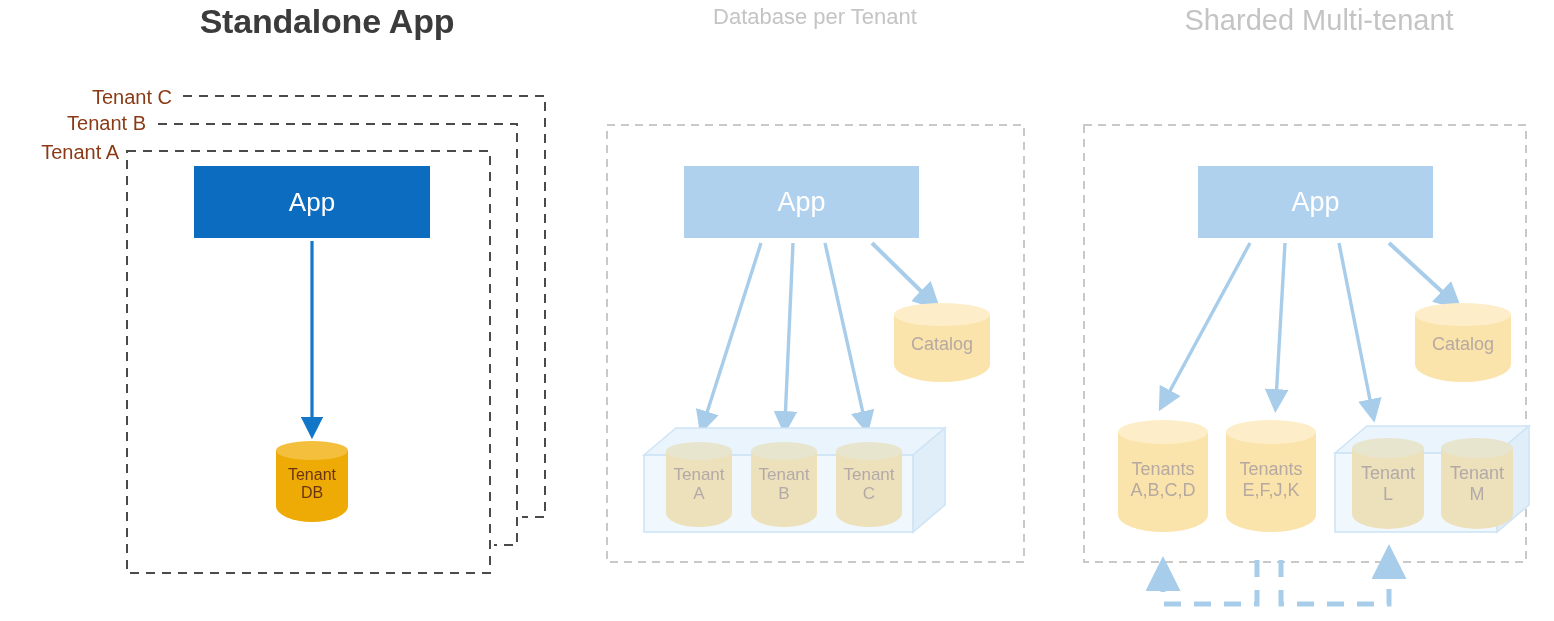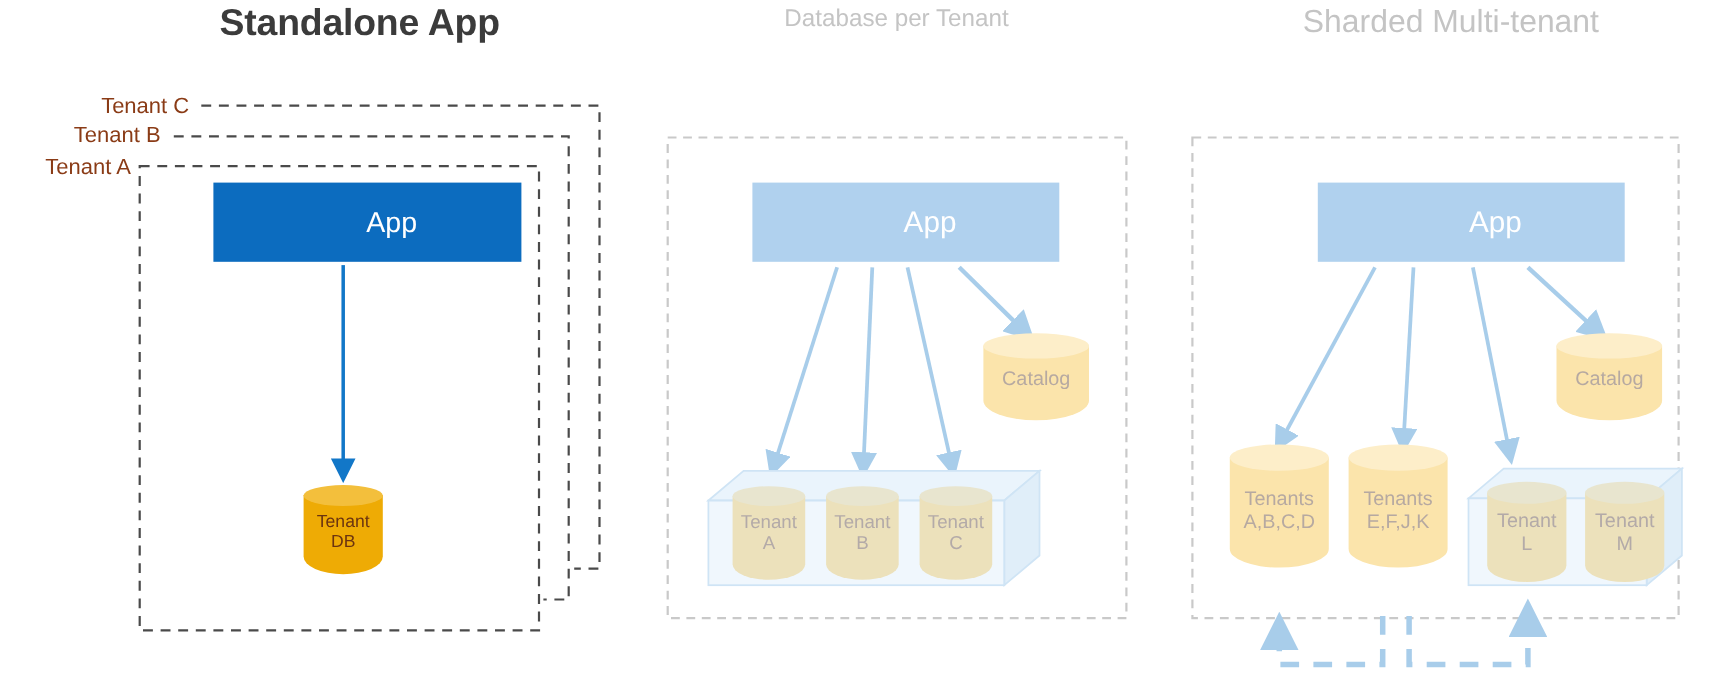--- a/index.html
+++ b/index.html
@@ -65,21 +65,20 @@
   }
 
   
   .app-box {
     position: absolute;
     display: flex;
     align-items: center;
     justify-content: center;
     color: #ffffff;
     font-size: 26px;
-    padding-left: 44px;
   }
   #app-box-standalone {
     left: 177px; top: 166px; width: 236px; height: 72px;
     background: #0c6cbf;
   }
   #app-box-dbpertenant {
     left: 667px; top: 166px; width: 235px; height: 72px;
     background: #b0d1ee;
     font-size: 27px;
   }
@@ -169,21 +168,21 @@
   #cyl-catalog-right { left: 1398px; top: 303px; width: 96px; height: 88px; }
   #cyl-catalog-right .body {
     top: 11px; height: 68px;
     border-radius: 0 0 48px 48px / 0 0 18px 18px;
   }
   #cyl-catalog-right .toplid { top: 0px; height: 23px; }
   #cyl-catalog-right .label { top: 31px; font-size: 18px; }
 
   
   #cyl-shard-1, #cyl-shard-2 {
-    width: 90px; height: 124px; top: 404px;
+    width: 90px; height: 124px; top: 420px;
   }
   #cyl-shard-1 { left: 1101px; }
   #cyl-shard-2 { left: 1209px; }
   #cyl-shard-1 .body, #cyl-shard-2 .body {
     top: 12px; height: 100px;
     border-radius: 0 0 45px 45px / 0 0 17px 17px;
   }
   #cyl-shard-1 .toplid, #cyl-shard-2 .toplid { top: 0px; height: 24px; }
   #cyl-shard-1 .label, #cyl-shard-2 .label { top: 39px; font-size: 18px; }
 

